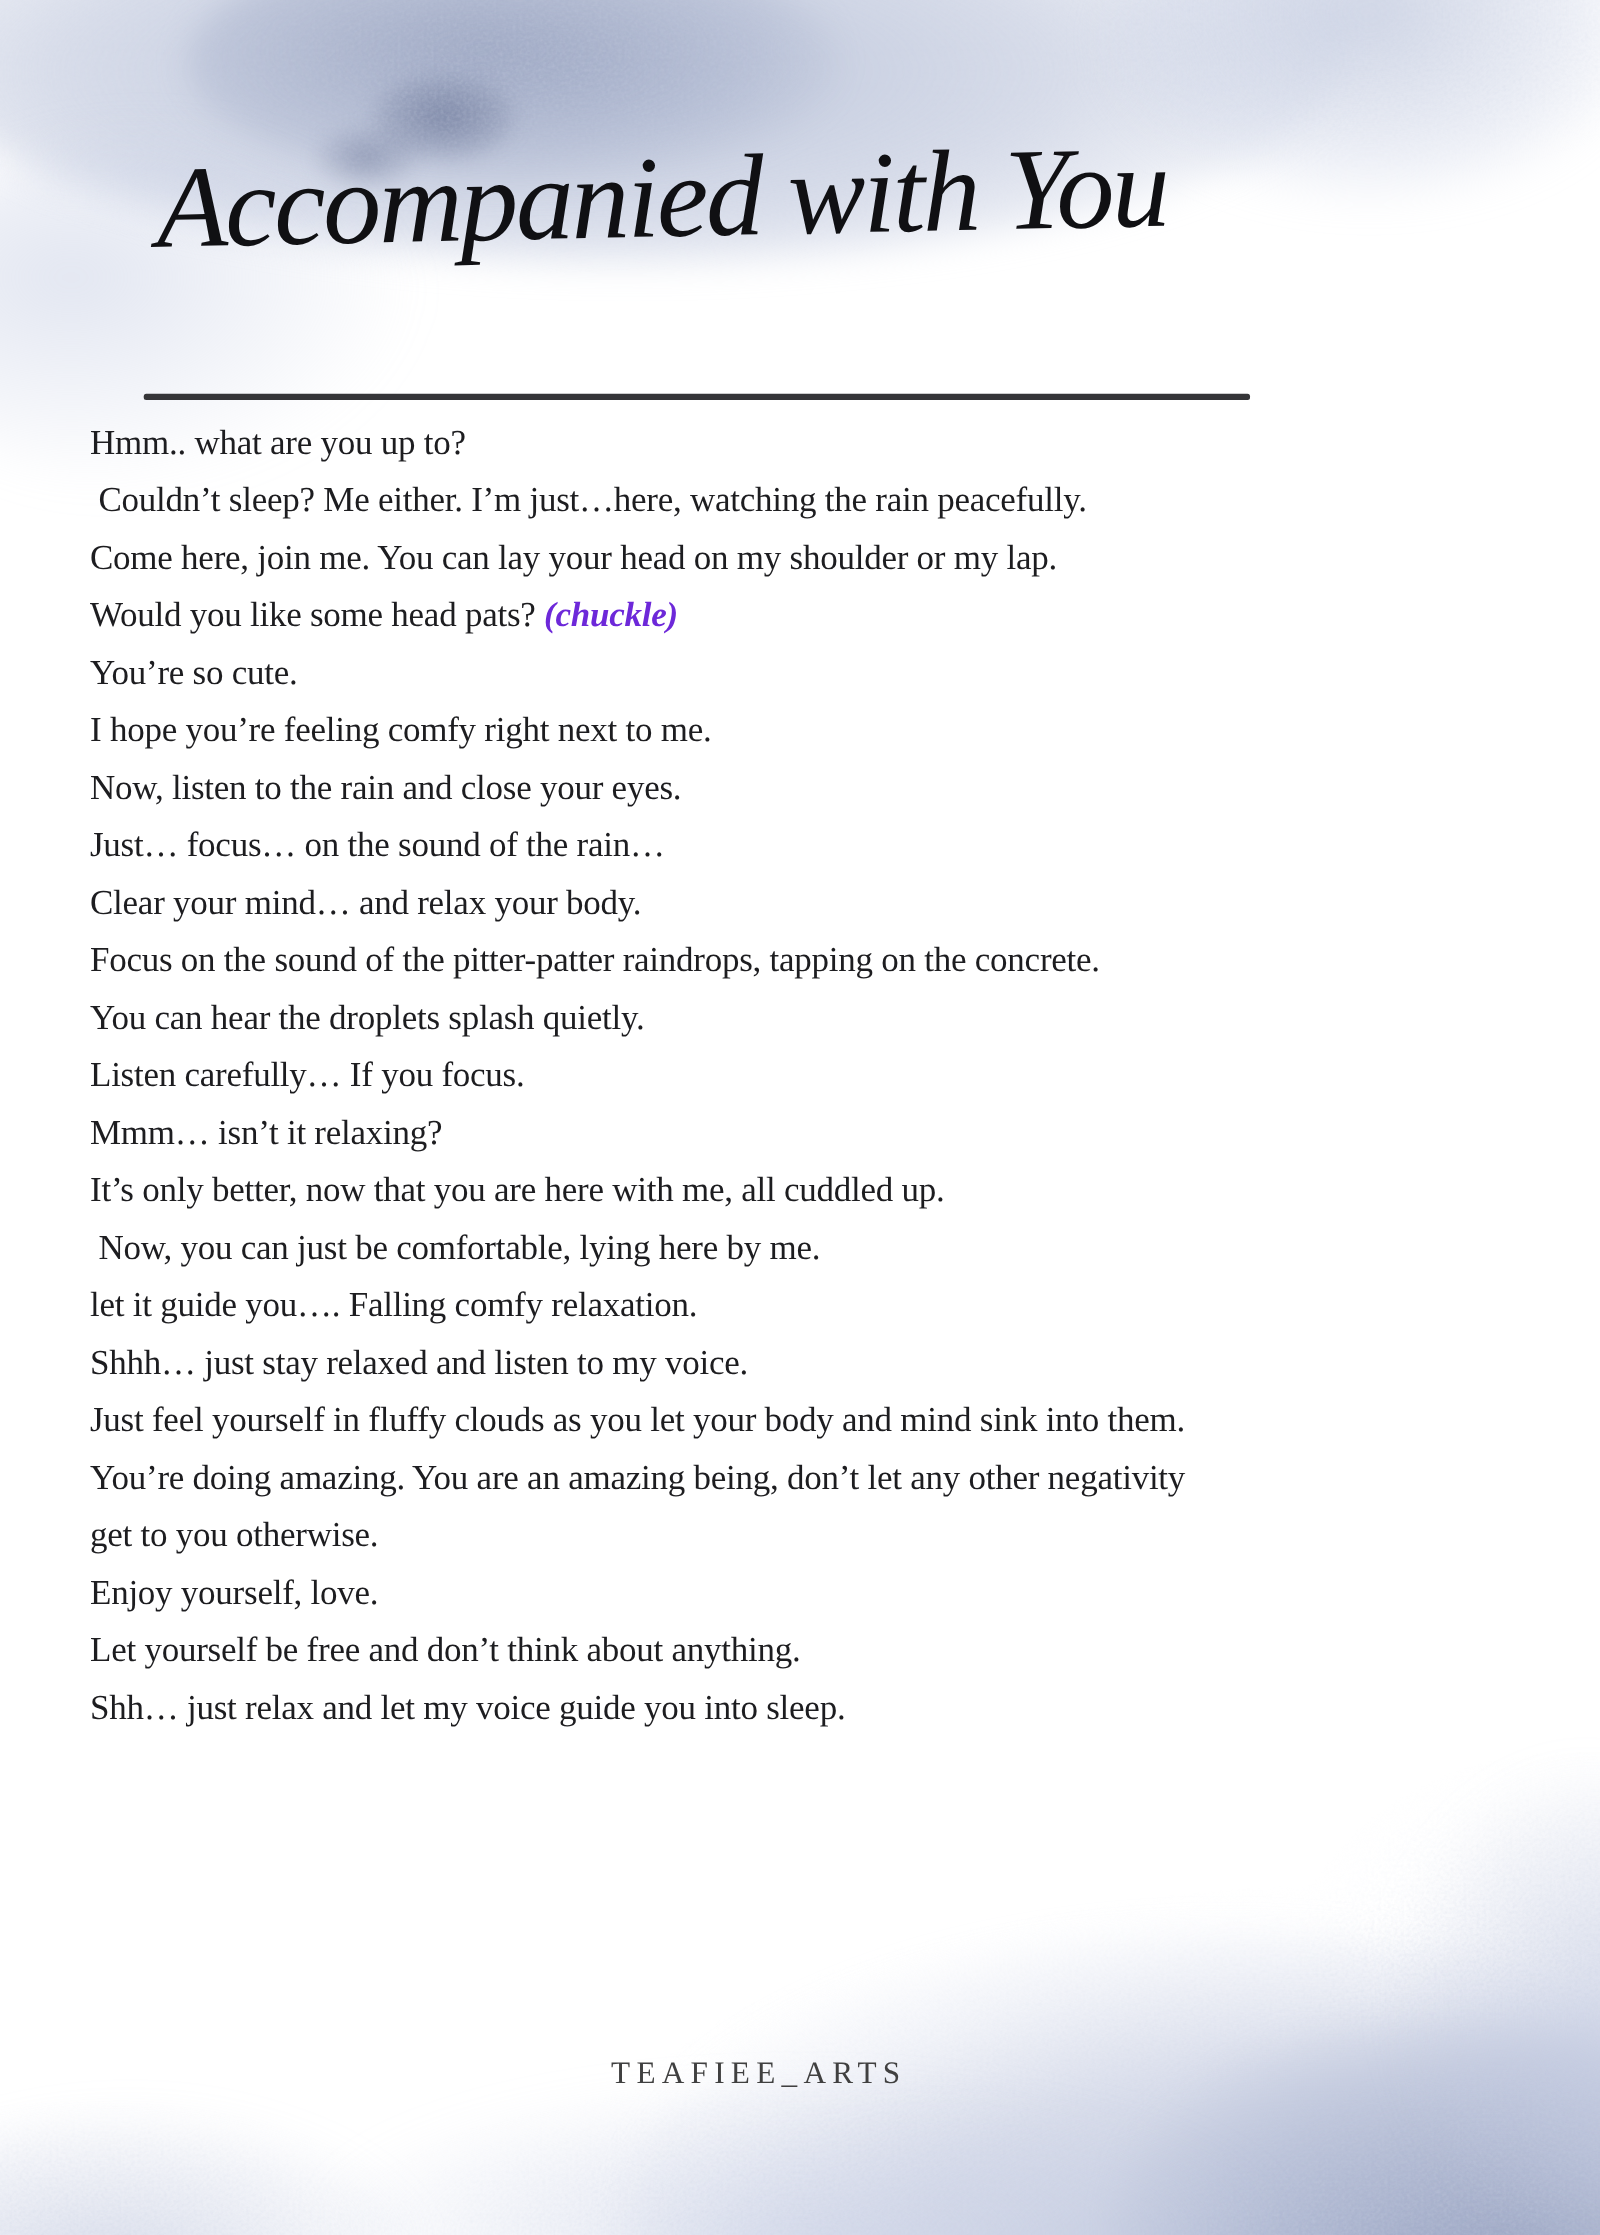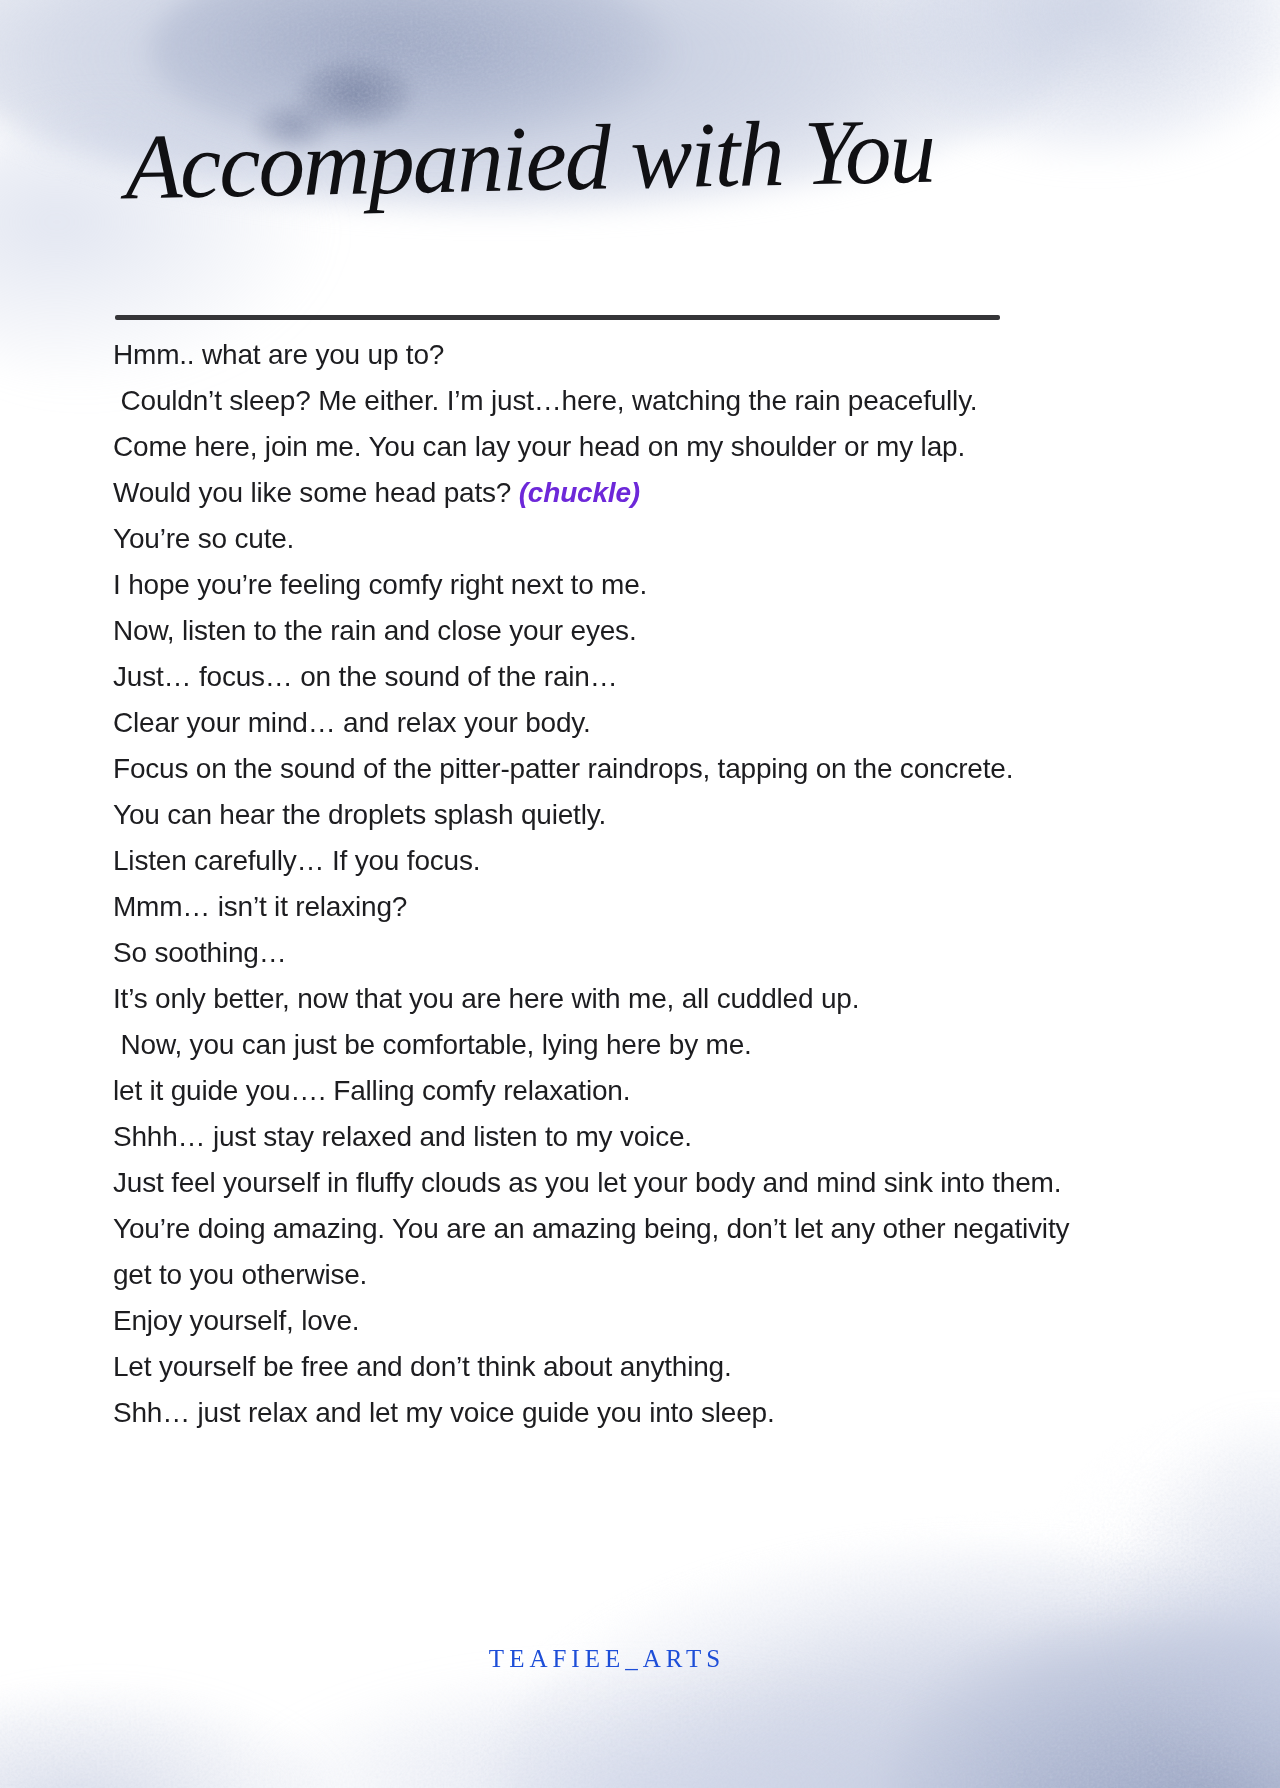--- a/index.html
+++ b/index.html
@@ -77,45 +77,44 @@
     border-radius: 2px;
   }
 
   
   .script-body {
     position: absolute;
     left: 72px; top: 332px;
     width: 1170px;
   }
   .script-body p {
-    font-family: Liberation Sans, sans-serif;
+    font-family: Liberation Serif, serif;
     font-size: 28px;
     line-height: 46px;
     height: 46px;
     color: #1d1d20;
     white-space: pre;
     letter-spacing: -0.2px;
-    margin-left: 41px;
   }
   .annotation {
     font-style: italic;
     font-weight: 700;
     color: #6d28d9;
   }
 
   
   .credit {
     position: absolute;
     left: 72px; top: 1645px;
     width: 1070px;
     text-align: center;
     font-family: "Liberation Serif", serif;
     font-size: 25px;
     letter-spacing: 5px;
-    color: #1d4ed8;
+    color: #404040;
   }
 </style>
 </head>
 <body>
 
 <div class="wc wc-top-main"></div>
 <div class="wc wc-top-core"></div>
 <div class="wc wc-top-spot1"></div>
 <div class="wc wc-top-spot2"></div>
 <div class="wc wc-top-right"></div>
@@ -161,21 +160,20 @@
   <p><span>Would you like some head pats? </span><span class="annotation">(chuckle)</span></p>
   <p>You’re so cute.</p>
   <p>I hope you’re feeling comfy right next to me.</p>
   <p>Now, listen to the rain and close your eyes.</p>
   <p>Just… focus… on the sound of the rain…</p>
   <p>Clear your mind… and relax your body.</p>
   <p>Focus on the sound of the pitter-patter raindrops, tapping on the concrete.</p>
   <p>You can hear the droplets splash quietly.</p>
   <p>Listen carefully… If you focus.</p>
   <p>Mmm… isn’t it relaxing?</p>
-  <p>So soothing…</p>
   <p>It’s only better, now that you are here with me, all cuddled up.</p>
   <p> Now, you can just be comfortable, lying here by me.</p>
   <p>let it guide you…. Falling comfy relaxation.</p>
   <p>Shhh… just stay relaxed and listen to my voice.</p>
   <p>Just feel yourself in fluffy clouds as you let your body and mind sink into them.</p>
   <p>You’re doing amazing. You are an amazing being, don’t let any other negativity</p>
   <p>get to you otherwise.</p>
   <p>Enjoy yourself, love.</p>
   <p>Let yourself be free and don’t think about anything.</p>
   <p>Shh… just relax and let my voice guide you into sleep.</p>

